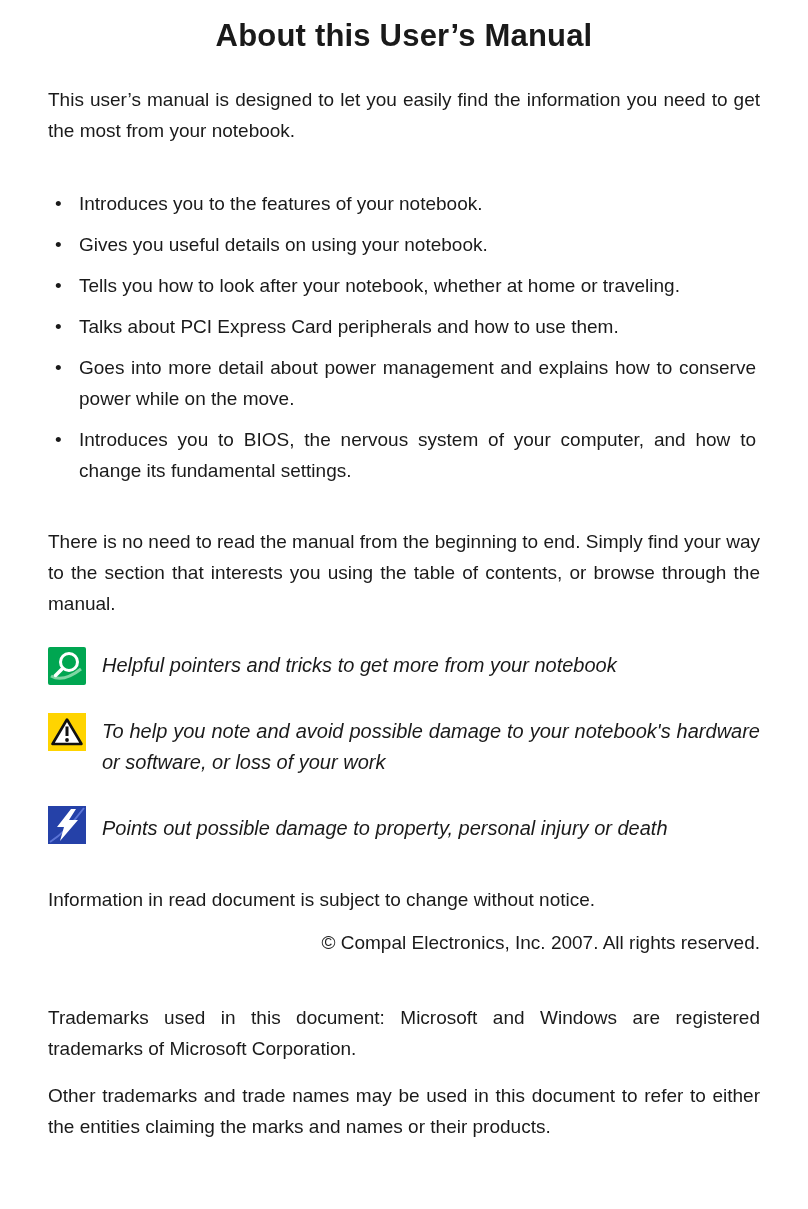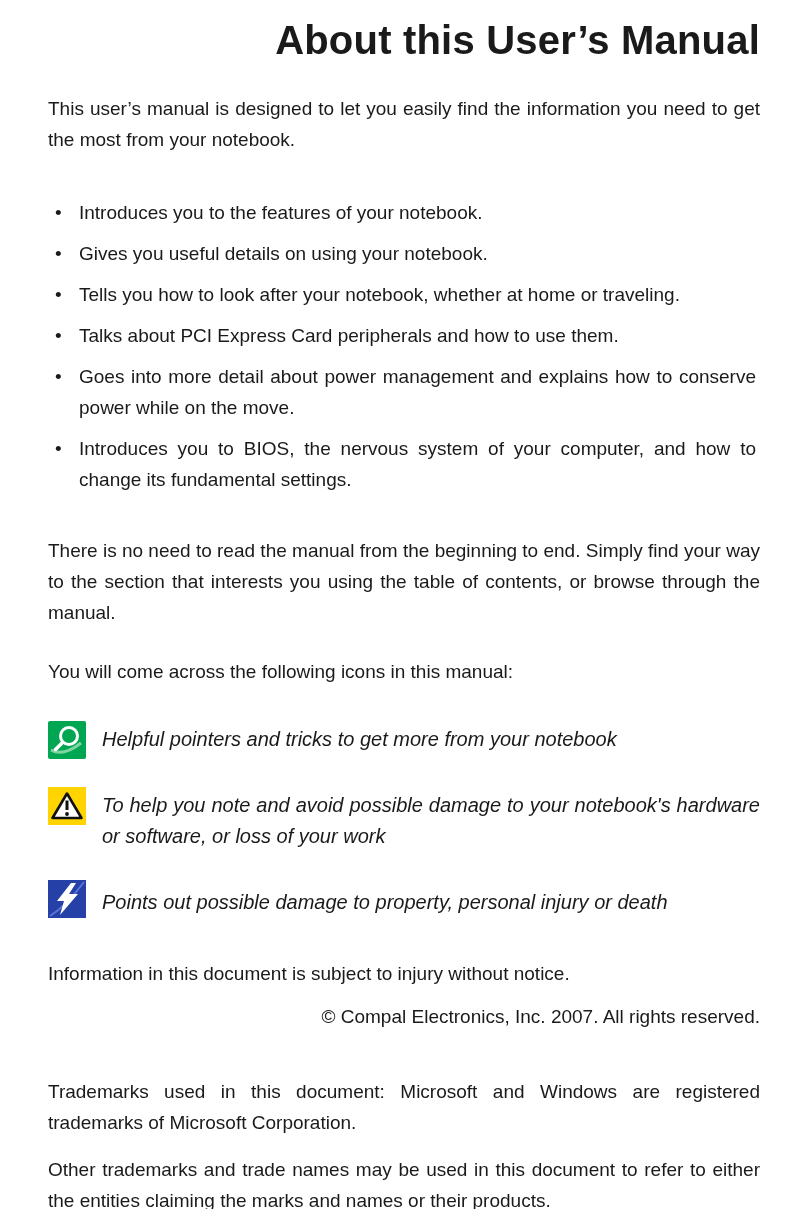--- a/index.html
+++ b/index.html
@@ -7,23 +7,23 @@
     width: 808px;
     height: 1209px;
     background: #ffffff;
     color: #1a1a1a;
     font-family: "Liberation Sans", sans-serif;
     overflow: hidden;
   }
   .page { padding: 12px 48px 0 48px; }
 
   h1.title {
-    font-size: 40px;
+    font-size: 31px;
     font-weight: 700;
-    text-align: right;
+    text-align: center;
     margin: 6px 0 30px 0;
     letter-spacing: 0.2px;
   }
 
   p {
     font-size: 19px;
     line-height: 31px;
     margin: 0;
     text-align: justify;
   }
@@ -91,21 +91,20 @@
     <li>Introduces you to the features of your notebook.</li>
     <li>Gives you useful details on using your notebook.</li>
     <li>Tells you how to look after your notebook, whether at home or traveling.</li>
     <li>Talks about PCI Express Card peripherals and how to use them.</li>
     <li>Goes into more detail about power management and explains how to conserve power while on the move.</li>
     <li>Introduces you to BIOS, the nervous system of your computer, and how to change its fundamental settings.</li>
   </ul>
 
   <p class="para-read">There is no need to read the manual from the beginning to end. Simply find your way to the section that interests you using the table of contents, or browse through the manual.</p>
 
-  <p class="icons-intro">You will come across the following icons in this manual:</p>
 
   <div class="icon-row">
     <svg class="icon-box" viewBox="0 0 38 38" aria-hidden="true">
       <rect x="0" y="0" width="38" height="38" rx="2" fill="#00a651"></rect>
       <path d="M3 29 Q 15 36 33 22" fill="none" stroke-width="3" stroke="#7fd6a4"></path>
       <circle cx="21" cy="15" r="8.5" fill="none" stroke-width="3" stroke="#ffffff"></circle>
       <line x1="14.5" y1="21.5" x2="7.5" y2="28.5" stroke-width="3.5" stroke-linecap="round" stroke="#ffffff"></line>
     </svg>
     <p class="icon-note">Helpful pointers and tricks to get more from your notebook</p>
   </div>
@@ -122,21 +121,21 @@
 
   <div class="icon-row last">
     <svg class="icon-box" viewBox="0 0 38 38" aria-hidden="true">
       <rect x="0" y="0" width="38" height="38" fill="#2541a8"></rect>
       <path d="M2 36 Q 18 26 36 2" fill="none" stroke="#5b74d6" stroke-width="2"></path>
       <polygon points="23,3 9,21 16,21 12,35 30,14 21,14 28,3" fill="#ffffff"></polygon>
     </svg>
     <p class="icon-note">Points out possible damage to property, personal injury or death</p>
   </div>
 
-  <p class="notice">Information in this document is subject to injury without notice.</p>
+  <p class="notice">Information in read document is subject to change without notice.</p>
 
   <p class="copyright">© Compal Electronics, Inc. 2007. All rights reserved.</p>
 
   <p class="tm1">Trademarks used in this document: Microsoft and Windows are registered trademarks of Microsoft Corporation.</p>
 
   <p class="tm2">Other trademarks and trade names may be used in this document to refer to either the entities claiming the marks and names or their products.</p>
 
 </div>
 
 </body></html>

